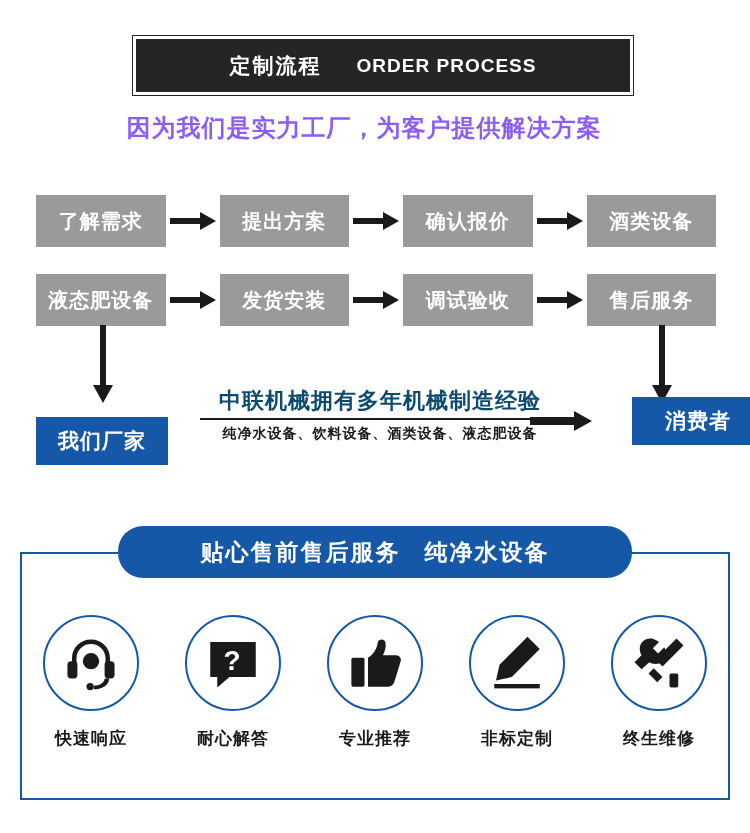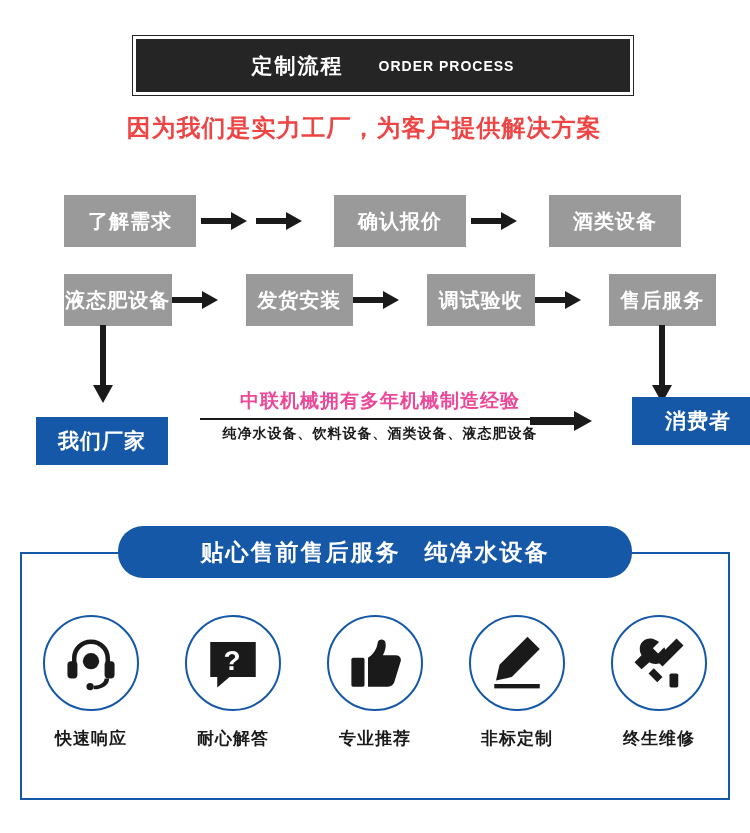--- a/index.html
+++ b/index.html
@@ -36,36 +36,36 @@
     gap: 14px;
   }
   .header-cn {
     color: #ffffff;
     font-size: 21px;
     font-weight: bold;
     letter-spacing: 2px;
   }
   .header-en {
     color: #ffffff;
-    font-size: 14px;
+    font-size: 19px;
     font-weight: bold;
     letter-spacing: 1px;
     margin-left: 21px;
   }
 
   
   .subtitle {
     position: absolute;
     left: 0;
     top: 112px;
     width: 728px;
     text-align: center;
     font-size: 24px;
     font-weight: bold;
-    color: #ef4444;
+    color: #8b5cf6;
     letter-spacing: 1px;
   }
 
   
   .flow {
     position: absolute;
     left: 36px;
     top: 195px;
     width: 680px;
   }
@@ -80,21 +80,20 @@
     height: 52px;
     background: #9a9a9a;
     display: flex;
     align-items: center;
     justify-content: center;
     color: #ffffff;
     font-size: 20px;
     font-weight: bold;
     letter-spacing: 1px;
     box-sizing: border-box;
-    margin-left: 28px;
   }
   .flow-arrow {
     width: 55px;
     display: flex;
     align-items: center;
     justify-content: center;
   }
   .flow-arrow svg { display: block; }
 
   
@@ -151,23 +150,23 @@
     margin-left: 40px;
   }
   .mid-text {
     position: absolute;
     left: 180px;
     top: 388px;
     width: 400px;
     text-align: center;
   }
   .mid-line1 {
-    font-size: 19px;
-    font-weight: bold;
-    color: #ec4899;
+    font-size: 22px;
+    font-weight: bold;
+    color: #0c4a6e;
     letter-spacing: 1px;
     line-height: 26px;
   }
   .mid-rule {
     width: 360px;
     height: 2px;
     background: #1a1a1a;
     margin: 4px auto 5px auto;
   }
   .mid-line2 {
@@ -260,20 +259,21 @@
 
   <div class="flow">
 
     <div class="flow-row">
       <div class="flow-box">了解需求</div>
       <div class="flow-arrow">
         <svg width="46" height="18" viewBox="0 0 46 18">
             <path d="M0 6 H30 V0 L46 9 L30 18 V12 H0 Z" fill="#1a1a1a"></path>
           </svg>
       </div>
+      <div class="flow-box">提出方案</div>
       <div class="flow-arrow">
         <svg width="46" height="18" viewBox="0 0 46 18">
             <path d="M0 6 H30 V0 L46 9 L30 18 V12 H0 Z" fill="#1a1a1a"></path>
           </svg>
       </div>
       <div class="flow-box">确认报价</div>
       <div class="flow-arrow">
         <svg width="46" height="18" viewBox="0 0 46 18">
             <path d="M0 6 H30 V0 L46 9 L30 18 V12 H0 Z" fill="#1a1a1a"></path>
           </svg>

